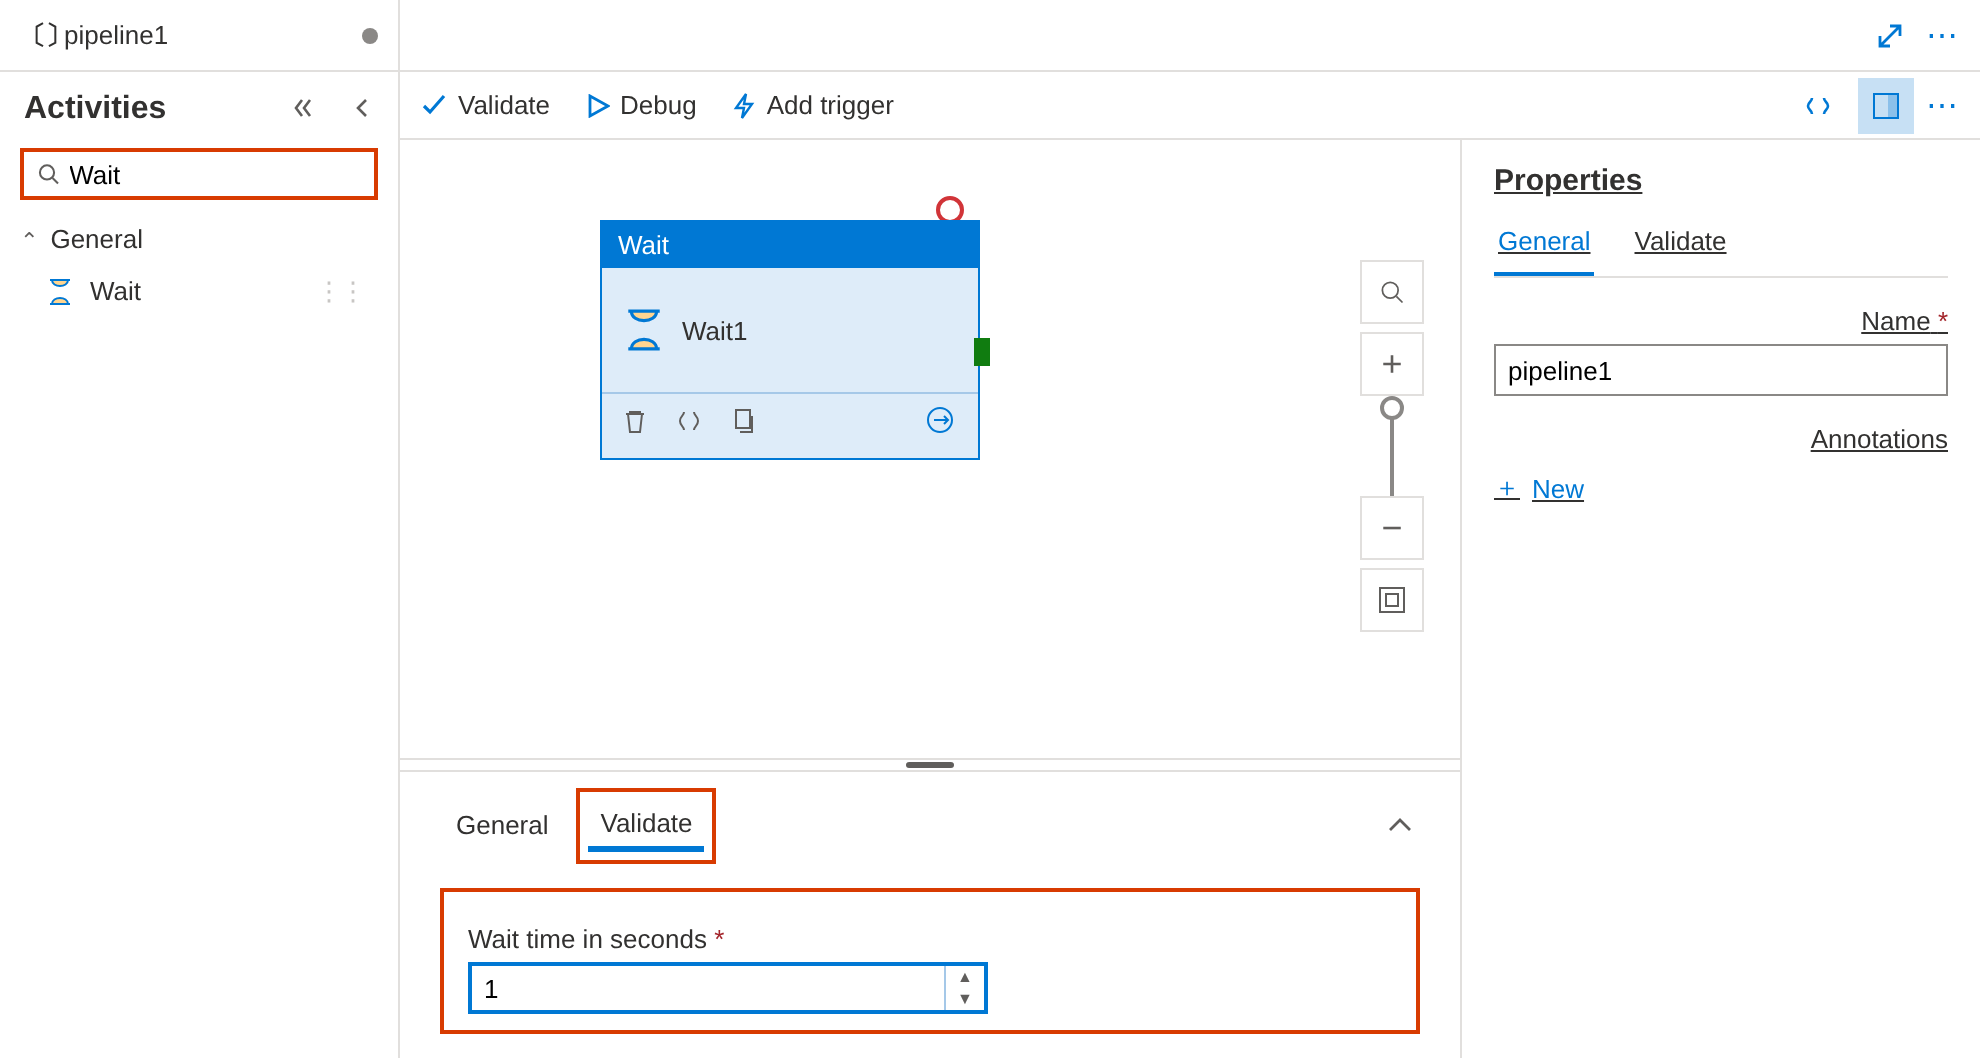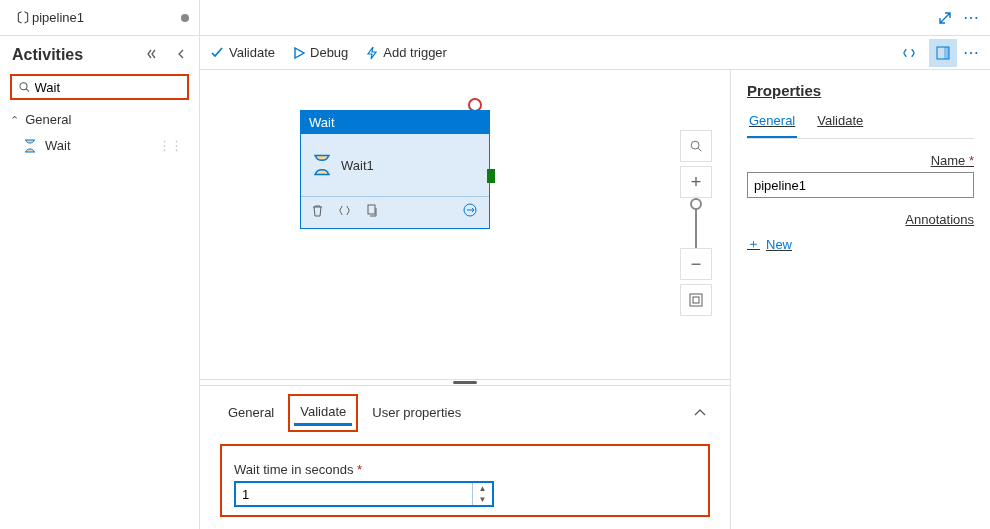--- a/index.html
+++ b/index.html
@@ -238,21 +238,20 @@
             </div>
         </div>
       </div>
       <div class="divider"></div>
       <div class="bottom">
         <div class="btabs">
           <div class="btab">General</div>
           <div class="btab active-wrap">
               <div class="btab active" style="padding:4px 6px">Validate</div>
             </div>
-          <div class="btab">User properties</div>
           <span class="coll"><svg width="12" height="10" viewBox="0 0 12 10">
                 <path d="M1 7l5-5 5 5" stroke="currentColor" fill="none" stroke-width="1.4"></path>
               </svg></span>
         </div>
         <div class="bbody">
           <div class="flabel"><span>Wait time in seconds</span> <span class="req">*</span></div>
           <div class="spin">
             <input value="1" style="">
             <div class="sbtns">
               <div>▲</div>

